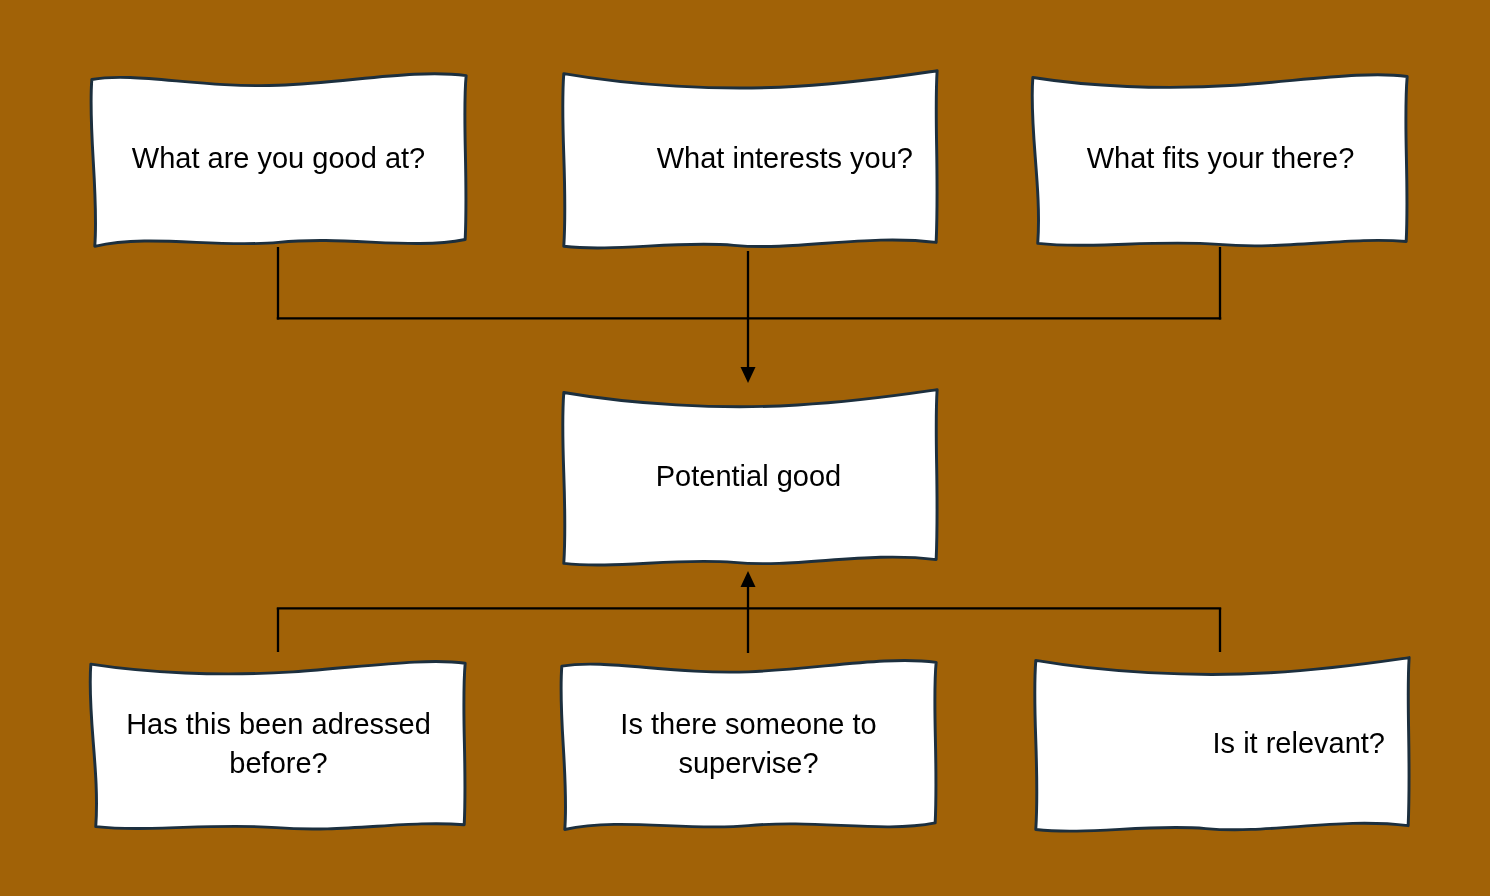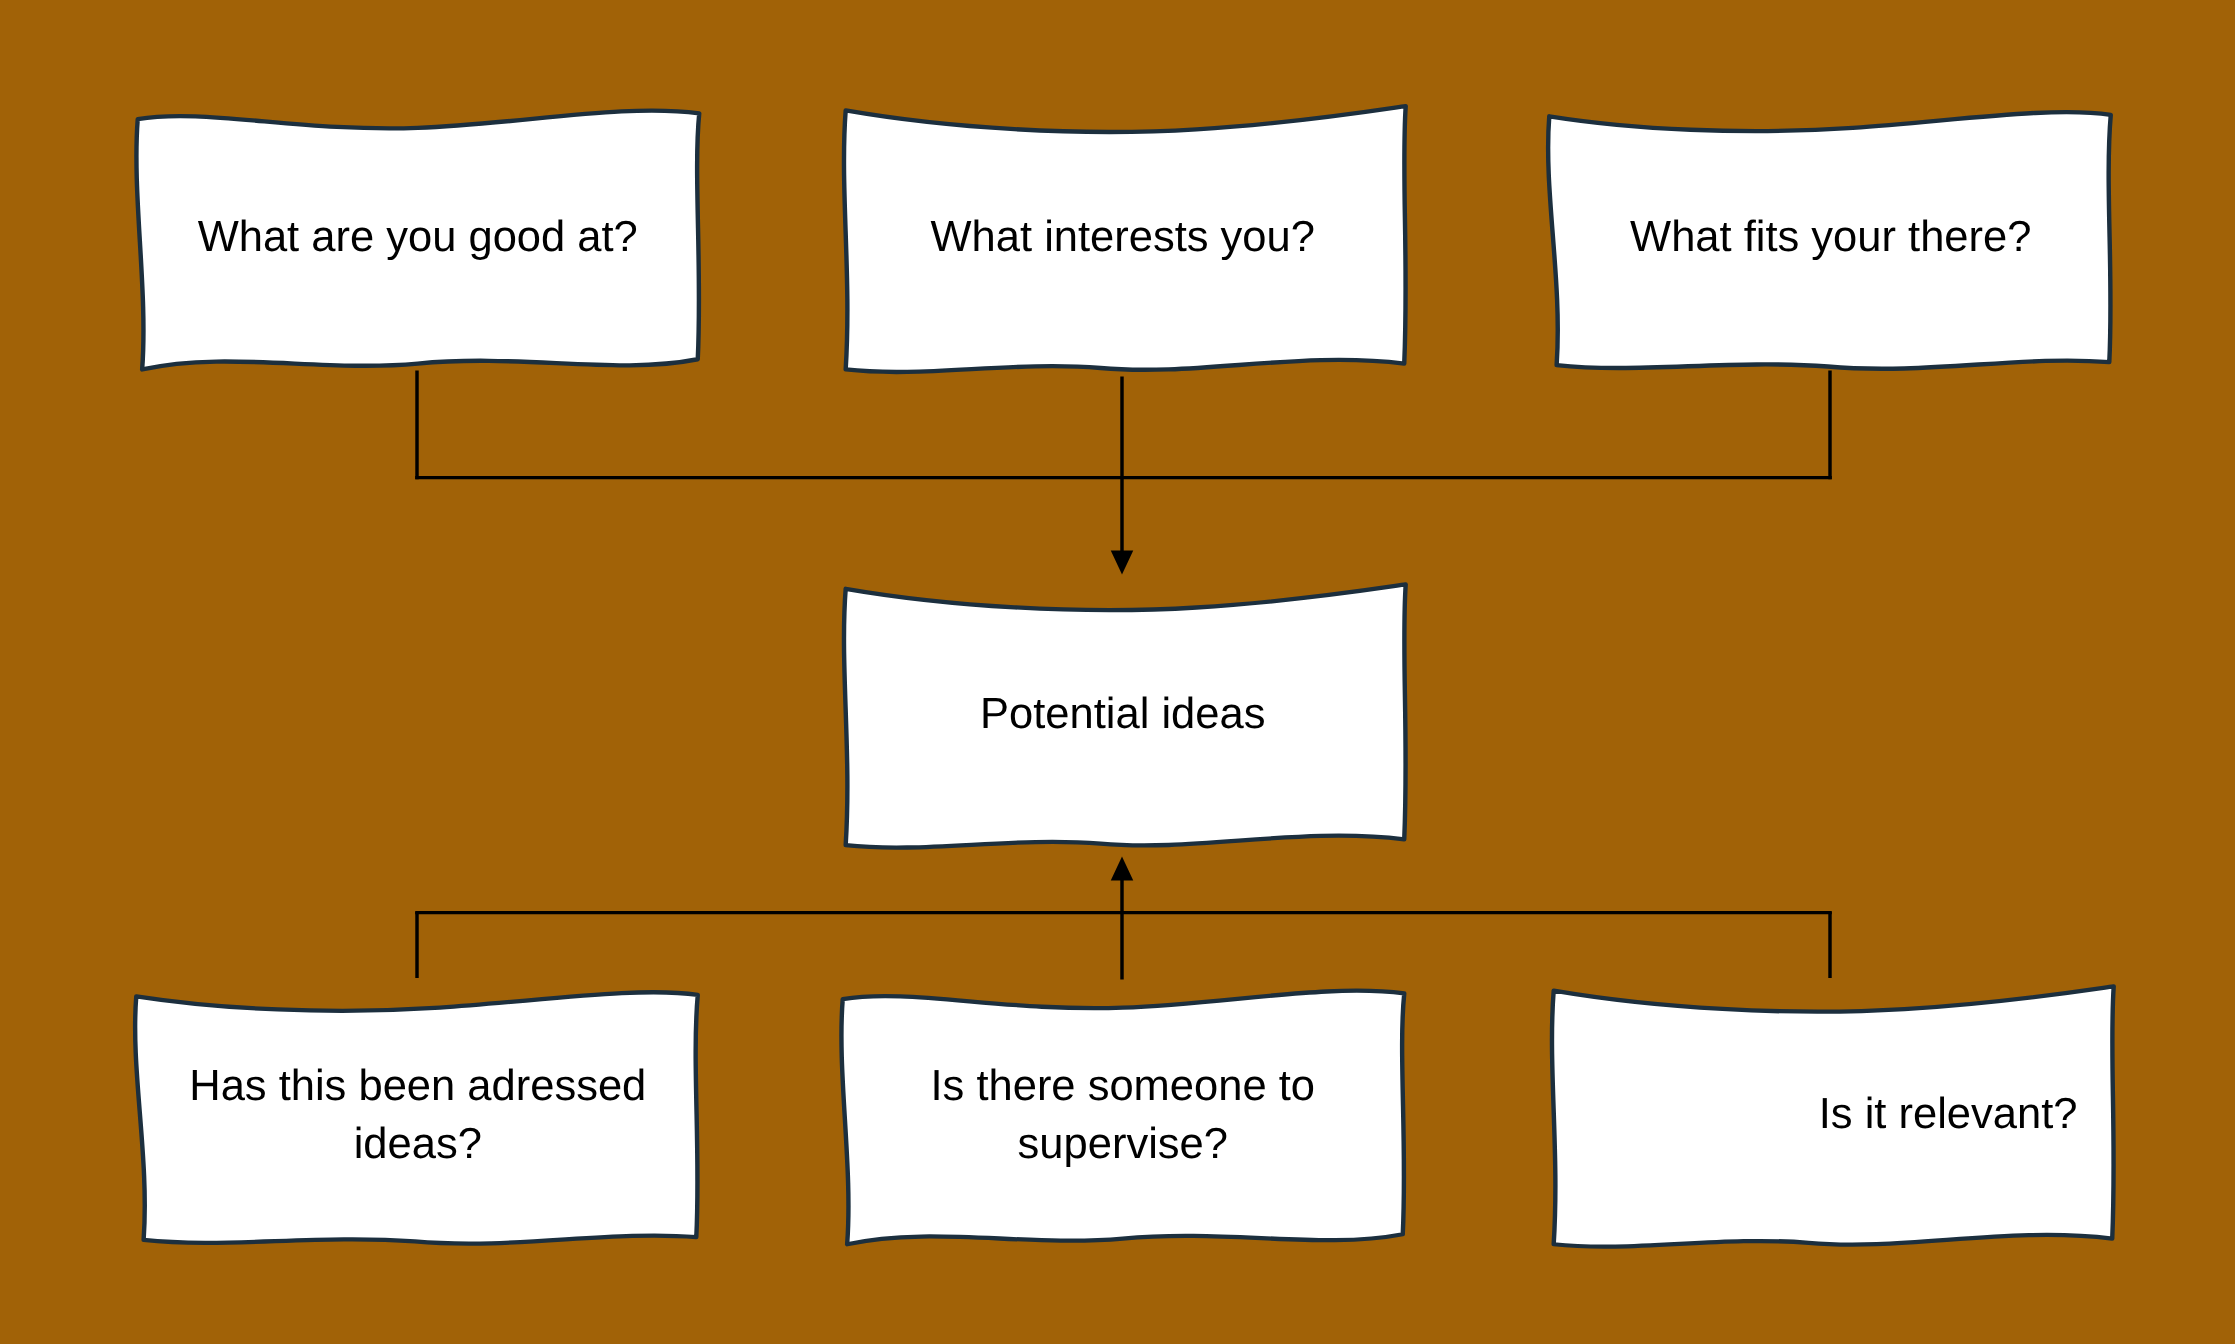--- a/index.html
+++ b/index.html
@@ -52,21 +52,21 @@
     position: relative;
     z-index: 1;
     font-size: 29px;
     line-height: 1.35;
     color: #000000;
     text-align: center;
     padding: 0 32px;
   }
   
   .n-good-at   { left:  82px; top:  62px; width: 393px; height: 194px; }
-  .n-interests { left: 552px; top:  62px; width: 393px; height: 194px; }
+  .n-interests { left: 552px; top:  62px; width: 393px; height: 194px; justify-content: flex-end; }
   .n-fits      { left:1024px; top:  62px; width: 393px; height: 194px; }
   .n-potential { left: 552px; top: 381px; width: 393px; height: 192px; }
   .n-addressed { left:  82px; top: 649px; width: 393px; height: 190px; }
   .n-supervise { left: 552px; top: 649px; width: 393px; height: 190px; }
   .n-relevant  { left:1024px; top: 649px; width: 393px; height: 190px; justify-content: flex-end; }
 </style>
 </head>
 <body>
 
 <svg width="0" height="0" style="position:absolute" aria-hidden="true">
@@ -112,28 +112,28 @@
     <svg class="shape" viewBox="0 0 400 200" preserveAspectRatio="none">
         <use href="#wavyC"></use>
       </svg>
     <span class="label">What fits your there?</span>
   </div>
 
   <div class="node n-potential">
     <svg class="shape" viewBox="0 0 400 200" preserveAspectRatio="none">
         <use href="#wavyB"></use>
       </svg>
-    <span class="label">Potential ideas</span>
+    <span class="label">Potential good</span>
   </div>
 
   <div class="node n-addressed">
     <svg class="shape" viewBox="0 0 400 200" preserveAspectRatio="none">
         <use href="#wavyC"></use>
       </svg>
-    <span class="label">Has this been adressed ideas?</span>
+    <span class="label">Has this been adressed before?</span>
   </div>
 
   <div class="node n-supervise">
     <svg class="shape" viewBox="0 0 400 200" preserveAspectRatio="none">
         <use href="#wavyA"></use>
       </svg>
     <span class="label">Is there someone to supervise?</span>
   </div>
 
   <div class="node n-relevant">

